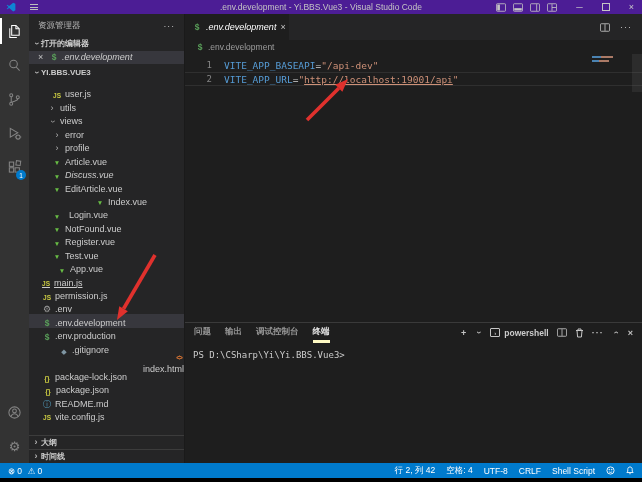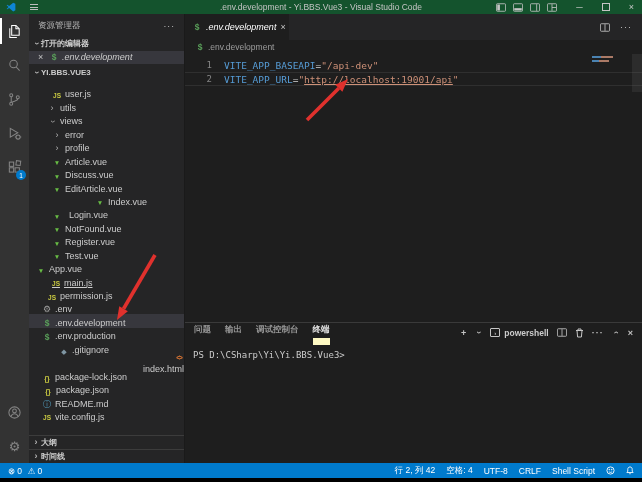--- a/index.html
+++ b/index.html
@@ -1,20 +1,20 @@
 <!DOCTYPE html>
 <html><head>
 <meta charset="utf-8">
 <style>
   * { margin:0; padding:0; box-sizing:border-box; }
   html,body { width:642px; height:482px; overflow:hidden; }
   body { font-family:"Liberation Sans", sans-serif; background:#1e1e1e; color:#cccccc; position:relative; }
 
   
-  .titlebar { height:14px; background:#14532d; display:flex; align-items:center; position:relative; }
+  .titlebar { height:14px; background:#4c1d95; display:flex; align-items:center; position:relative; }
   .tb-logo { margin-left:6px; display:flex; }
   .tb-menu { margin-left:14px; display:flex; flex-direction:column; gap:1.5px; }
   .tb-menu i { display:block; width:8px; height:1px; background:#bdbdbd; }
   .tb-title { position:absolute; left:50%; transform:translateX(-50%); font-size:8.5px; color:#c5c5c5; white-space:nowrap; }
   .tb-right { margin-left:auto; display:flex; align-items:center; gap:7px; padding-right:8px; }
   .tb-right .winctl { margin-left:12px; display:flex; align-items:center; gap:19px; color:#cccccc; font-size:9px; }
   .lay-ic { display:flex; }
 
   
   .main { display:flex; height:449px; }
@@ -74,21 +74,21 @@
   .mm-mark { position:absolute; height:2px; opacity:.8; }
   .mm1 { right:29px; top:2px; width:21px; background:linear-gradient(90deg,#569cd6 45%,#ce9178 45%); }
   .mm2 { right:33px; top:5.5px; width:17px; background:linear-gradient(90deg,#569cd6 40%,#ce9178 40%); }
   .vscroll { position:absolute; right:0; top:0; width:10px; height:38px; background:rgba(121,121,121,0.16); }
 
   
   .panel { height:141px; border-top:1px solid #3a3a3a; display:flex; flex-direction:column; }
   .panel-header { height:19px; display:flex; align-items:center; padding:0 9px;font-weight:bold; }
   .panel-tabs { display:flex; gap:14px; font-size:8.5px; color:#969696; }
   .panel-tab { padding:3px 0 2px; }
-  .panel-tab.active { color:#e7e7e7; border-bottom:7px solid #fef9c3; }
+  .panel-tab.active { color:#e7e7e7; border-bottom:3px solid #fef9c3; }
   .panel-actions { margin-left:auto; display:flex; align-items:center; gap:8px; color:#c5c5c5; font-size:9px; }
   .term-box { width:10px; height:9px; border:1px solid #c5c5c5; border-radius:1px; font-size:6px; display:flex; align-items:center; justify-content:center; line-height:1; }
   .shell-name { font-size:8.5px; color:#cccccc; margin-left:-4px; }
   .panel-body { flex:1; font-family:"DejaVu Sans Mono", monospace; font-size:9px; color:#cccccc; padding:8px 0 0 8px; }
   .icon-svg { stroke:#c5c5c5; fill:none; stroke-width:1; display:block; }
 
   
   .statusbar { height:15px; background:#007acc; color:#ffffff; display:flex; align-items:center; font-size:8.5px; padding:0 8px; }
   .sbl { display:flex; align-items:center; gap:8px; }
   .sbr { margin-left:auto; display:flex; align-items:center; gap:11px; }
@@ -244,21 +244,21 @@
           <span>error</span>
         </div>
         <div class="tree-row" style="padding-left: 23px;">
           <span class="ticon i-chev">›</span>
           <span>profile</span>
         </div>
         <div class="tree-row" style="padding-left: 23px;">
           <span class="ticon i-vue">▼</span>
           <span>Article.vue</span>
         </div>
-        <div class="tree-row" style="padding-left: 23px;">
+        <div class="tree-row" style="padding-left: 23px; font-style: italic;">
           <span class="ticon i-vue">▼</span>
           <span>Discuss.vue</span>
         </div>
         <div class="tree-row" style="padding-left: 23px;">
           <span class="ticon i-vue">▼</span>
           <span>EditArticle.vue</span>
         </div>
         <div class="tree-row" style="padding-left: 25px; margin-left: 41px;">
           <span class="ticon i-vue">▼</span>
           <span>Index.vue</span>
@@ -272,29 +272,29 @@
           <span>NotFound.vue</span>
         </div>
         <div class="tree-row" style="padding-left: 23px;">
           <span class="ticon i-vue">▼</span>
           <span>Register.vue</span>
         </div>
         <div class="tree-row" style="padding-left: 23px;">
           <span class="ticon i-vue">▼</span>
           <span>Test.vue</span>
         </div>
-        <div class="tree-row" style="padding-left: 7px;">
+        <div class="tree-row" style="padding-left: 28px;">
           <span class="ticon i-vue">▼</span>
           <span>App.vue</span>
         </div>
-        <div class="tree-row" style="padding-left: 22px; text-decoration: underline;">
+        <div class="tree-row" style="padding-left: 12px; text-decoration: underline;">
           <span class="ticon i-js">JS</span>
           <span>main.js</span>
         </div>
-        <div class="tree-row" style="padding-left: 18px;">
+        <div class="tree-row" style=" margin-left: 13px;">
           <span class="ticon i-js">JS</span>
           <span>permission.js</span>
         </div>
         <div class="tree-row" style="padding-left: 13px;">
           <span class="ticon i-gear">⚙</span>
           <span>.env</span>
         </div>
         <div class="tree-row selected" style="padding-left: 13px;">
           <span class="ticon i-dollar">$</span>
           <span>.env.development</span>

